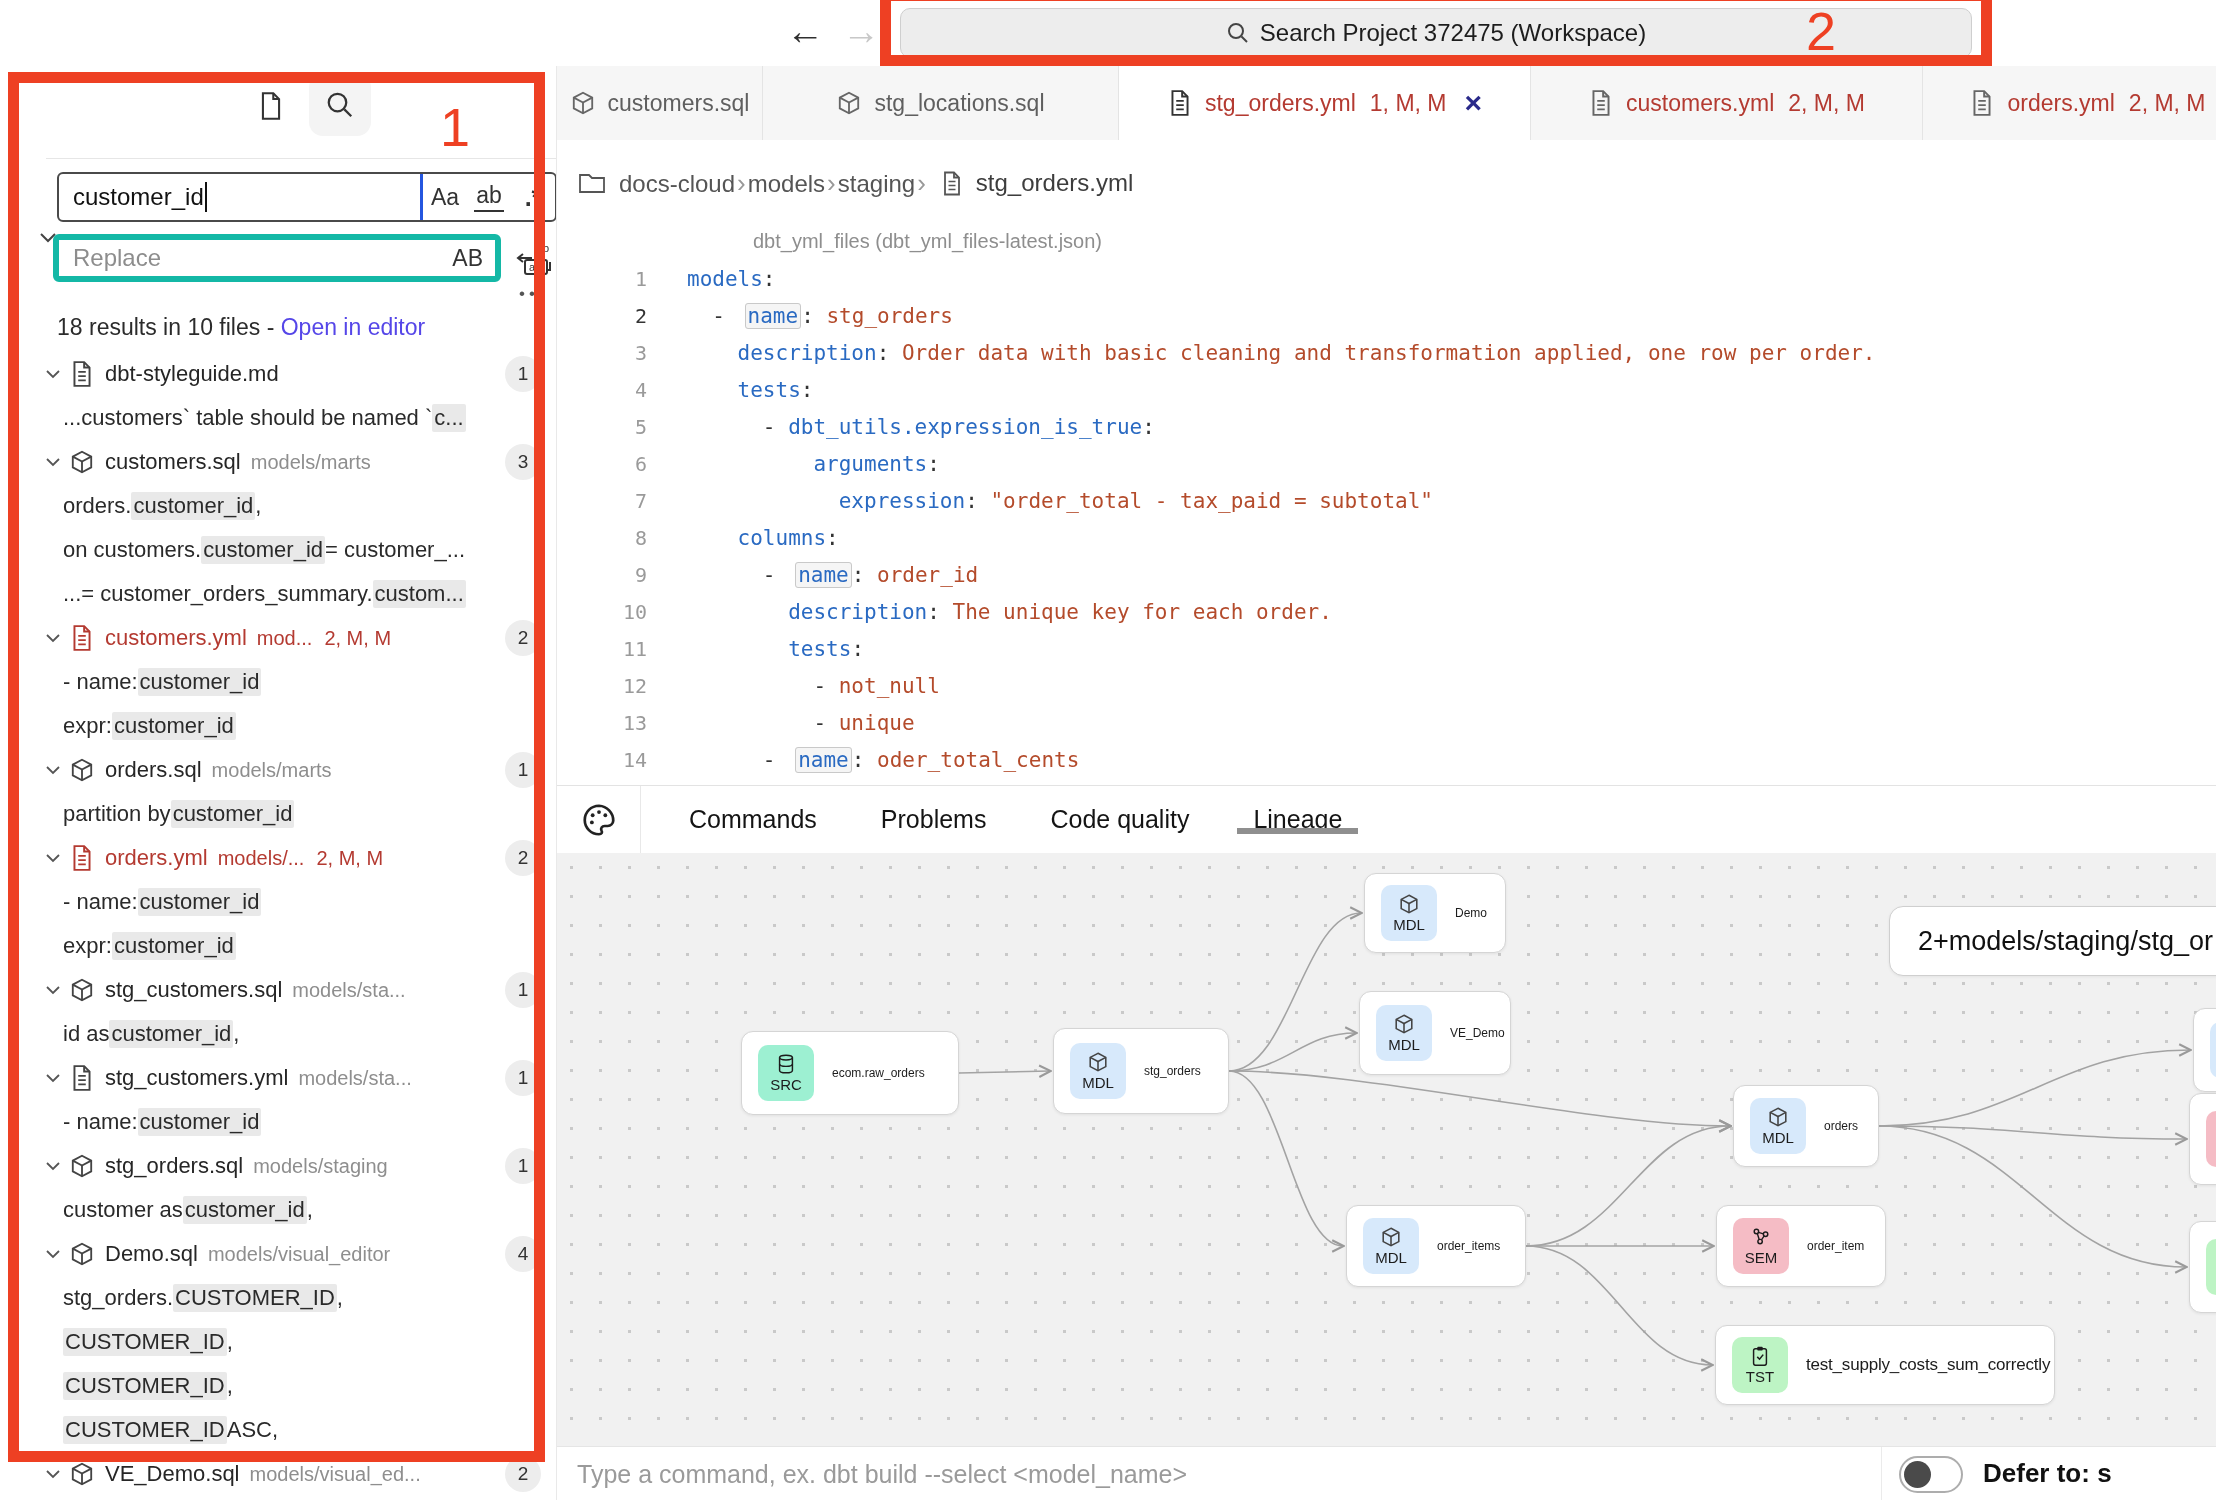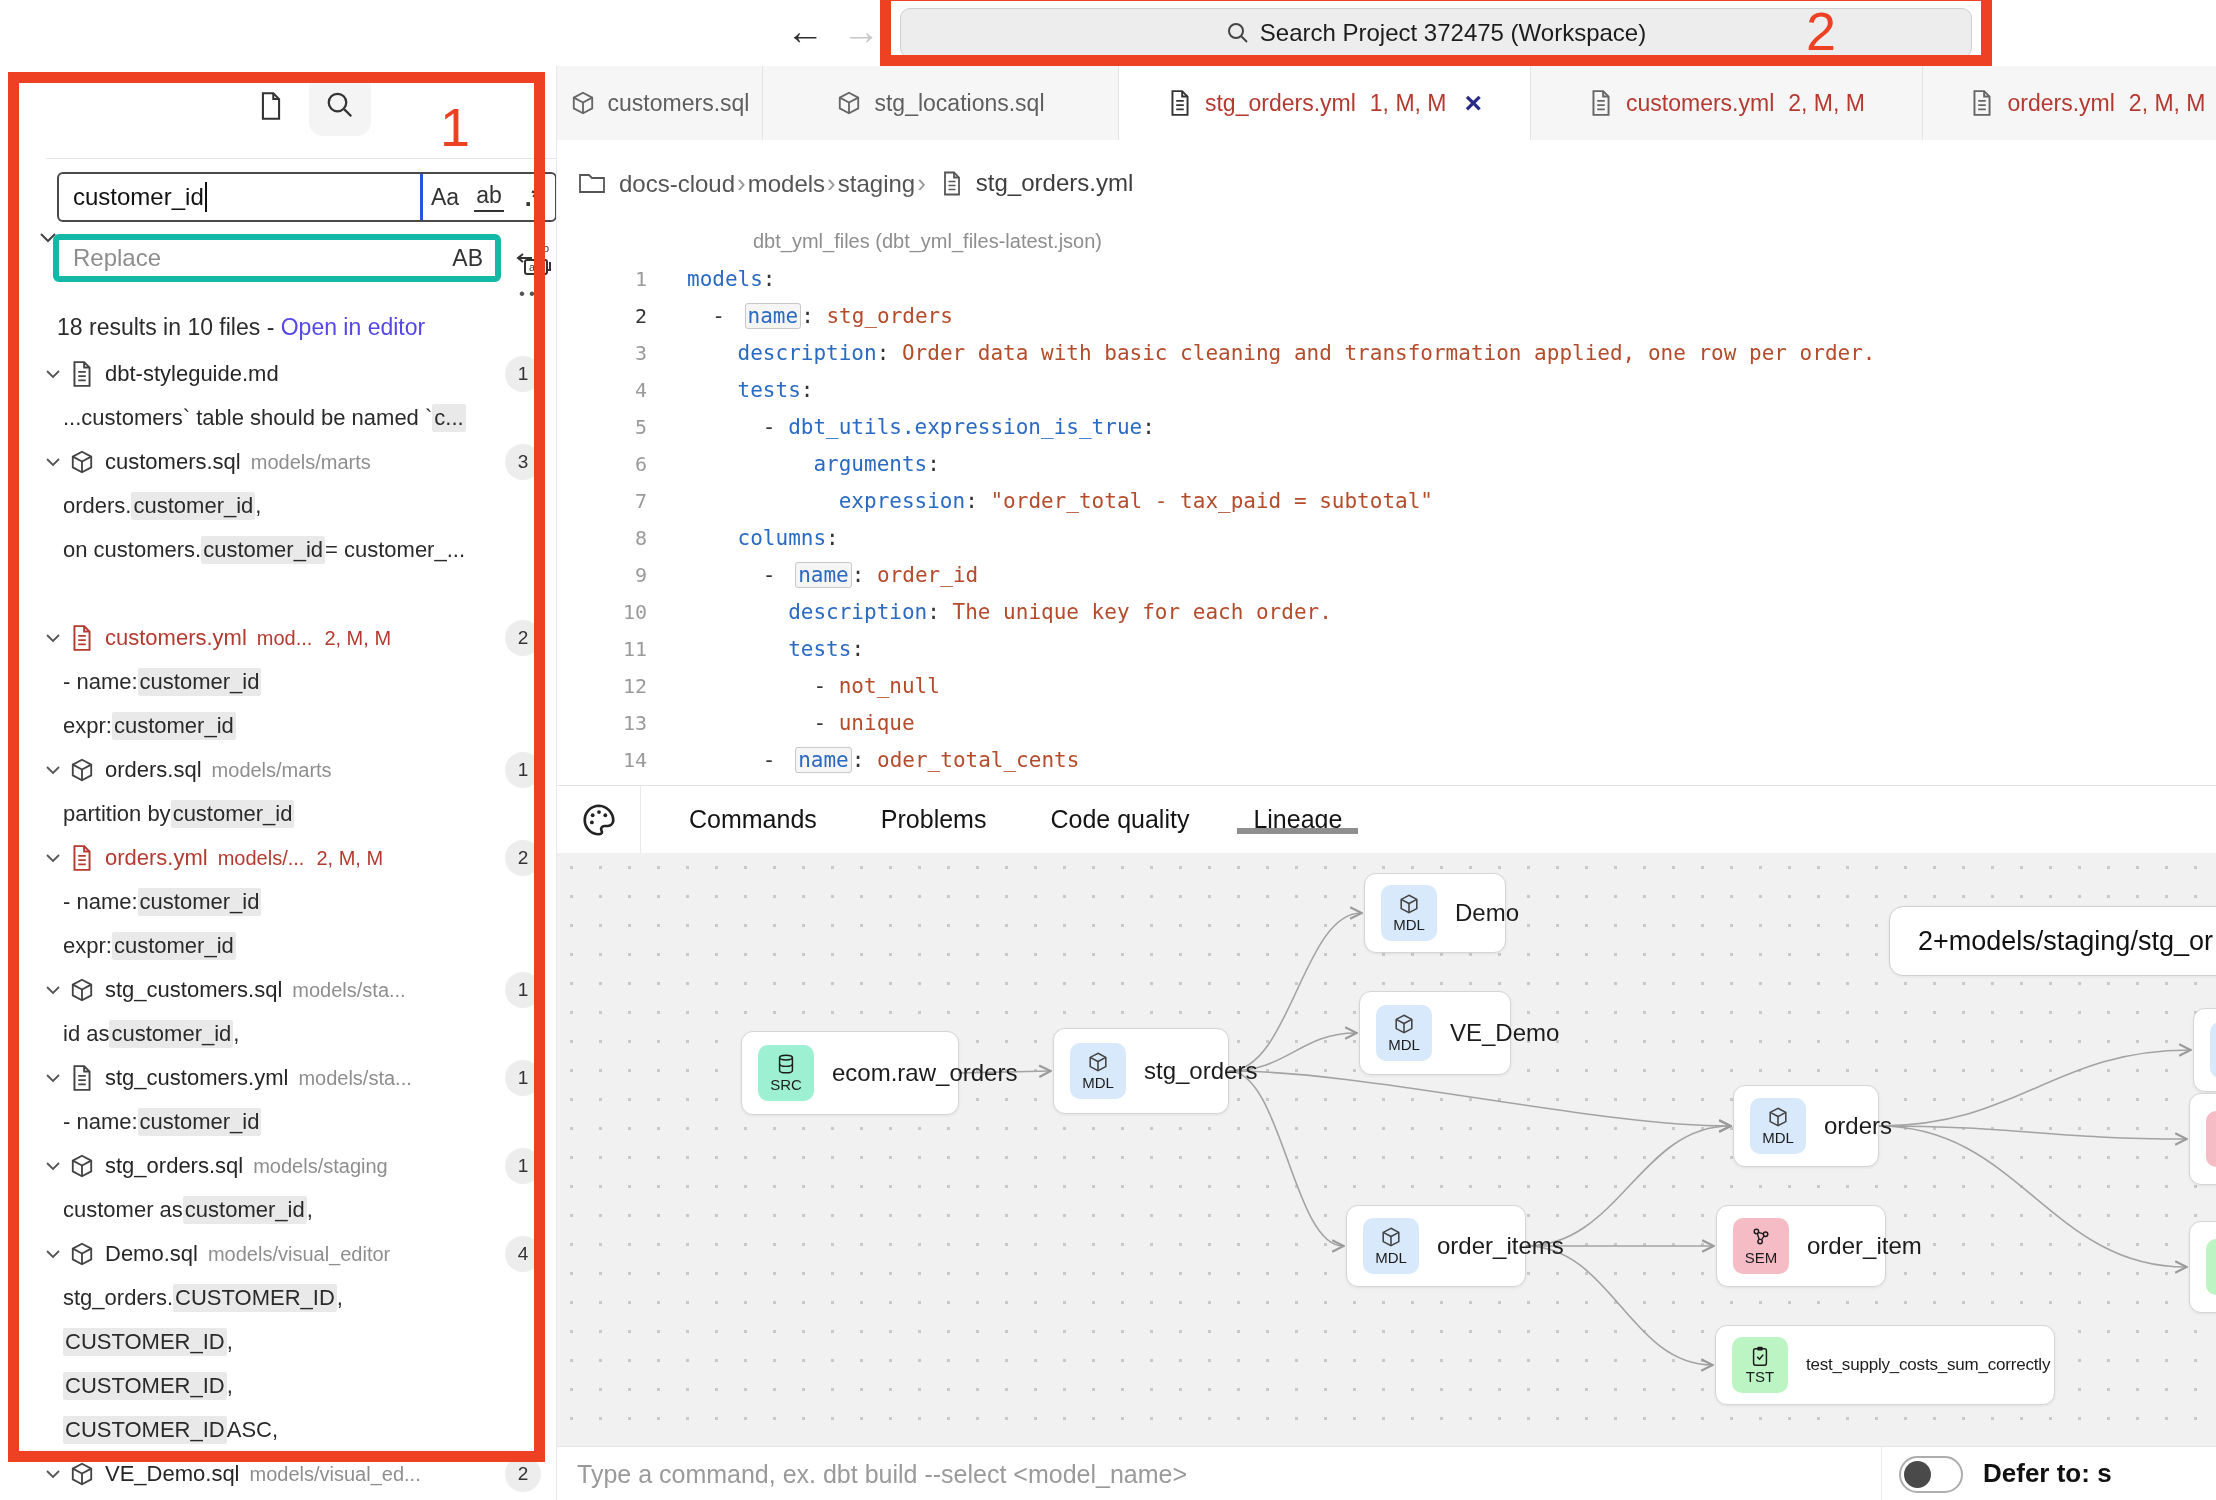--- a/index.html
+++ b/index.html
@@ -108,21 +108,21 @@
 
   
   #lineage { position:absolute; left:0; top:787px; width:1660px; height:593px; background:#f1f1f1;
     background-image:radial-gradient(#c9c9c9 1.6px, transparent 1.6px); background-size:29px 29px; overflow:hidden; }
   #edges { position:absolute; left:0; top:0; }
   .lnode { position:absolute; background:#fff; border:1.5px solid #d5d5d5; border-radius:12px;
     box-shadow:0 1px 3px rgba(0,0,0,.07); display:flex; align-items:center; padding-left:16px; gap:18px; }
   .nbadge { width:56px; height:56px; border-radius:10px; display:flex; flex-direction:column;
     align-items:center; justify-content:center; gap:1px; flex:0 0 auto; }
   .nbadge .bl { font-size:15px; color:#1c1c1c; }
-  .nlabel { font-size:24px; color:#1c1c1c; white-space:nowrap; }
+  .nlabel { font-size:12px; color:#1c1c1c; white-space:nowrap; }
   .lnode.small-label .nlabel { font-size:17px; letter-spacing:-0.2px; }
   #lin-selector { position:absolute; background:#fff; border:1.5px solid #cfcfcf; border-radius:14px;
     display:flex; align-items:center; padding-left:28px; font-size:27px; color:#111; white-space:nowrap; overflow:hidden;
     box-shadow:0 1px 3px rgba(0,0,0,.06); }
 
   
   #statusbar { position:absolute; left:0; top:1380px; width:1660px; height:54px; background:#fff;
     border-top:1px solid #e5e5e5; }
   #cmd-placeholder { position:absolute; left:20px; top:13px; font-size:25px; color:#9a9a9a; white-space:nowrap; }
   #status-divider { position:absolute; left:1324px; top:0; width:1px; height:54px; background:#ebebeb; }
@@ -250,20 +250,24 @@
       </div>
       <div class="rrow mrow" style="top: 132px;">
         <span>orders.</span>
         <span class="hl">customer_id</span>
         <span>,</span>
       </div>
       <div class="rrow mrow" style="top: 176px;">
         <span>on customers.</span>
         <span class="hl">customer_id</span>
         <span> = customer_...</span>
+      </div>
+      <div class="rrow mrow" style="top: 220px;">
+        <span>...= customer_orders_summary.</span>
+        <span class="hl">custom...</span>
       </div>
       <div class="rrow red" style="top: 264px;">
         <span class="chev">
           <svg class="ic" width="16" height="10" viewBox="0 0 16 10">
             <polyline points="2,2 8,8 14,2" fill="none" stroke="#555" stroke-width="1.8"></polyline>
           </svg>
         </span>
         <span class="ficon">
           <svg class="ic" width="26" height="28" viewBox="0 0 24 26">
             <path d="M5 2h9l5 5v17H5z" fill="none" stroke="#b43a31" stroke-width="1.8"></path>

